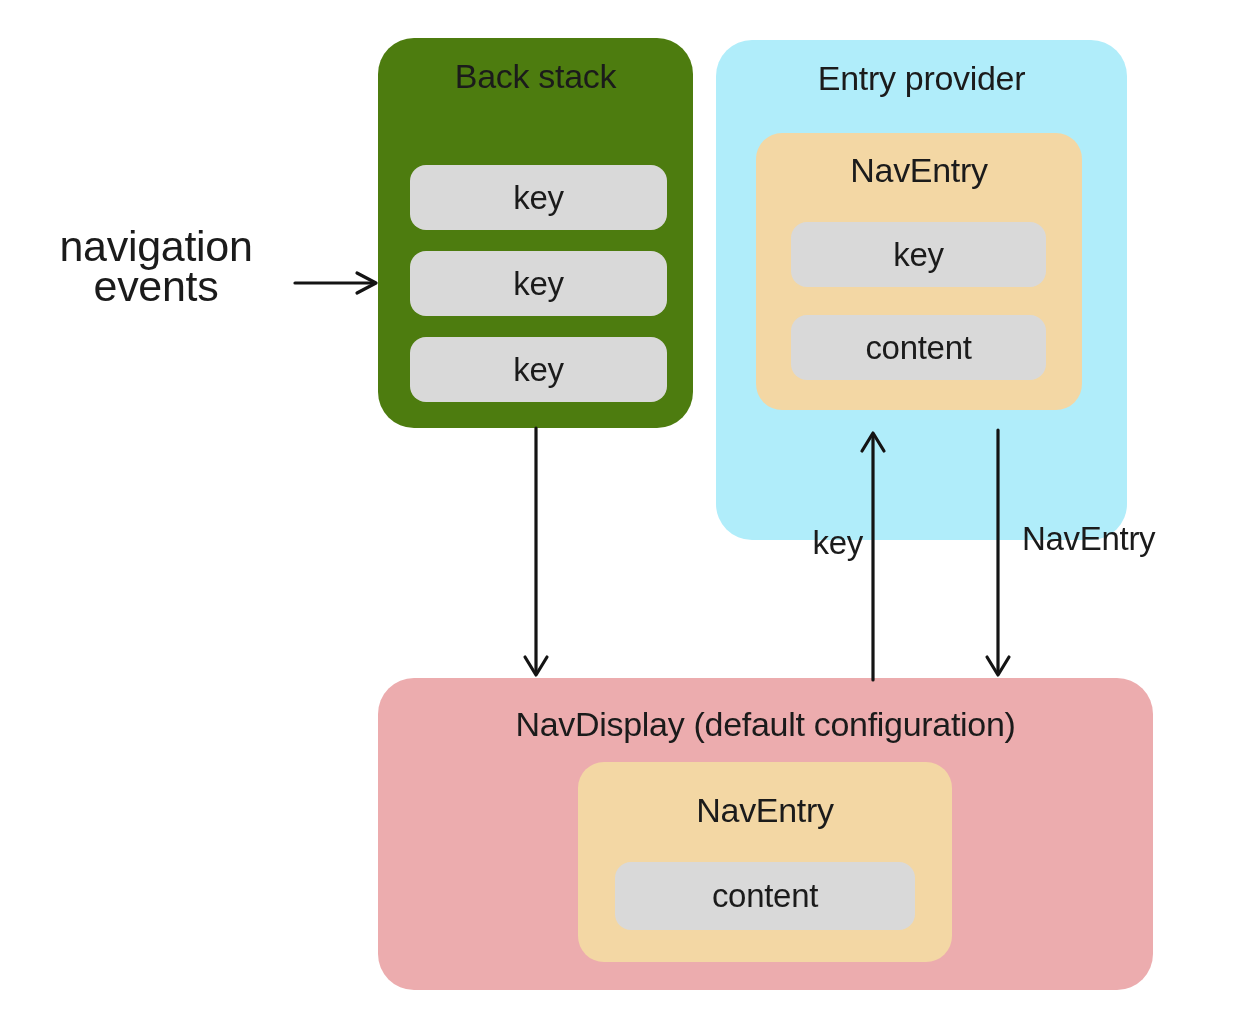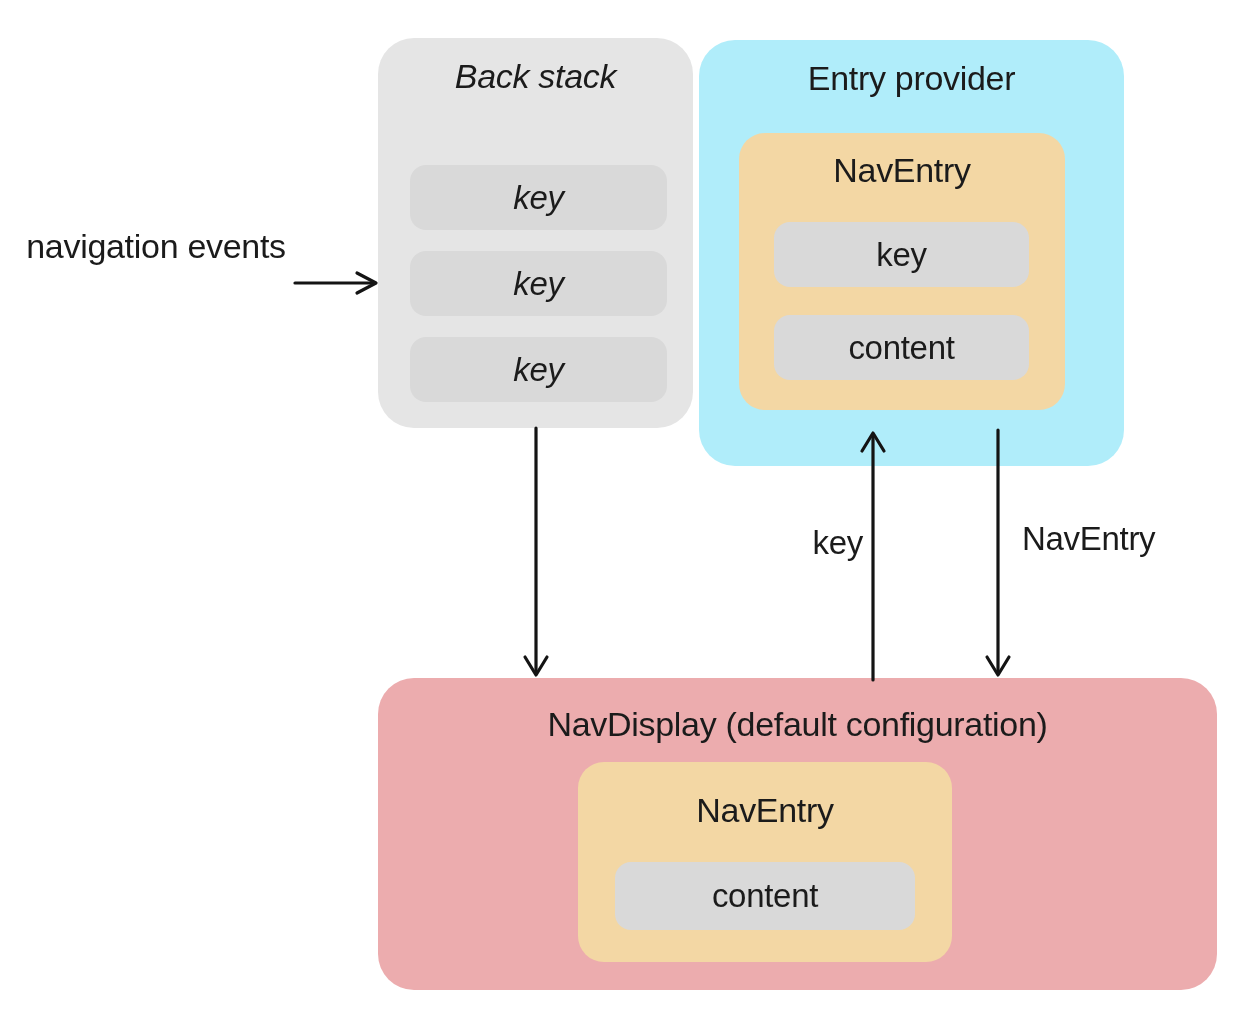--- a/index.html
+++ b/index.html
@@ -5,40 +5,40 @@
   html,body{margin:0;padding:0;background:#ffffff;}
   .canvas{
     position:relative;
     width:1238px;height:1011px;
     background:#ffffff;
     font-family:"Liberation Sans","DejaVu Sans",sans-serif;
     color:#1b1b1b;
     overflow:hidden;
   }
   .box{position:absolute;border-radius:36px;}
-  .box-purple{background:#e5e5e5;font-style:italic;}
+  .box-purple{background:#4d7c0f;}
   .box-cyan{background:#b0edfa;}
   .box-tan{background:#f3d7a4;border-radius:26px;}
   .box-pink{background:#ecacae;}
   .box-title{
     position:absolute;left:0;width:100%;
     text-align:center;font-size:34px;line-height:40px;
     letter-spacing:-0.3px;
   }
   .pill{
     position:absolute;
     background:#d9d9d9;border-radius:16px;
     display:flex;align-items:center;justify-content:center;
     font-size:33px;letter-spacing:-0.3px;
   }
   .pill-col{position:absolute;display:flex;flex-direction:column;gap:21px;}
   .pill-col .pill{position:static;}
   .ext-label{
     position:absolute;left:6px;top:226px;width:300px;
-    text-align:center;font-size:34px;line-height:40px;
+    text-align:center;font-size:43px;line-height:40px;
     letter-spacing:-0.3px;
   }
   .arrow-label{
     position:absolute;font-size:33px;line-height:38px;letter-spacing:-0.3px;
   }
   .arrow-label.key{left:723px;top:524px;width:140px;text-align:right;}
   .arrow-label.naventry{left:1022px;top:520px;}
   svg.arrows{position:absolute;left:0;top:0;pointer-events:none;}
 </style>
 </head>
@@ -52,30 +52,30 @@
 
   <div class="box box-purple" style="left:378px;top:38px;width:315px;height:390px;">
     <div class="box-title" style="top:18px;">Back stack</div>
     <div class="pill-col" style="left:32px;top:127px;width:257px;">
       <div class="pill" style="width:257px;height:65px;">key</div>
       <div class="pill" style="width:257px;height:65px;">key</div>
       <div class="pill" style="width:257px;height:65px;">key</div>
     </div>
   </div>
 
-  <div class="box box-cyan" style="left:699px;top:40px;width:411px;height:426px;padding-left:14px;">
+  <div class="box box-cyan" style="left:716px;top:40px;width:411px;height:500px;">
     <div class="box-title" style="top:18px;">Entry provider</div>
     <div class="box box-tan" style="left:40px;top:93px;width:326px;height:277px;">
       <div class="box-title" style="top:17px;">NavEntry</div>
       <div class="pill" style="left:35px;top:89px;width:255px;height:65px;">key</div>
       <div class="pill" style="left:35px;top:182px;width:255px;height:65px;">content</div>
     </div>
   </div>
 
-  <div class="box box-pink" style="left:378px;top:678px;width:839px;height:312px;">
+  <div class="box box-pink" style="left:378px;top:678px;width:775px;height:312px;">
     <div class="box-title" style="top:26px;">NavDisplay (default configuration)</div>
     <div class="box box-tan" style="left:200px;top:84px;width:374px;height:200px;">
       <div class="box-title" style="top:28px;">NavEntry</div>
       <div class="pill" style="left:37px;top:100px;width:300px;height:68px;">content</div>
     </div>
   </div>
 
   <div class="arrow-label key">key</div>
   <div class="arrow-label naventry">NavEntry</div>
 

